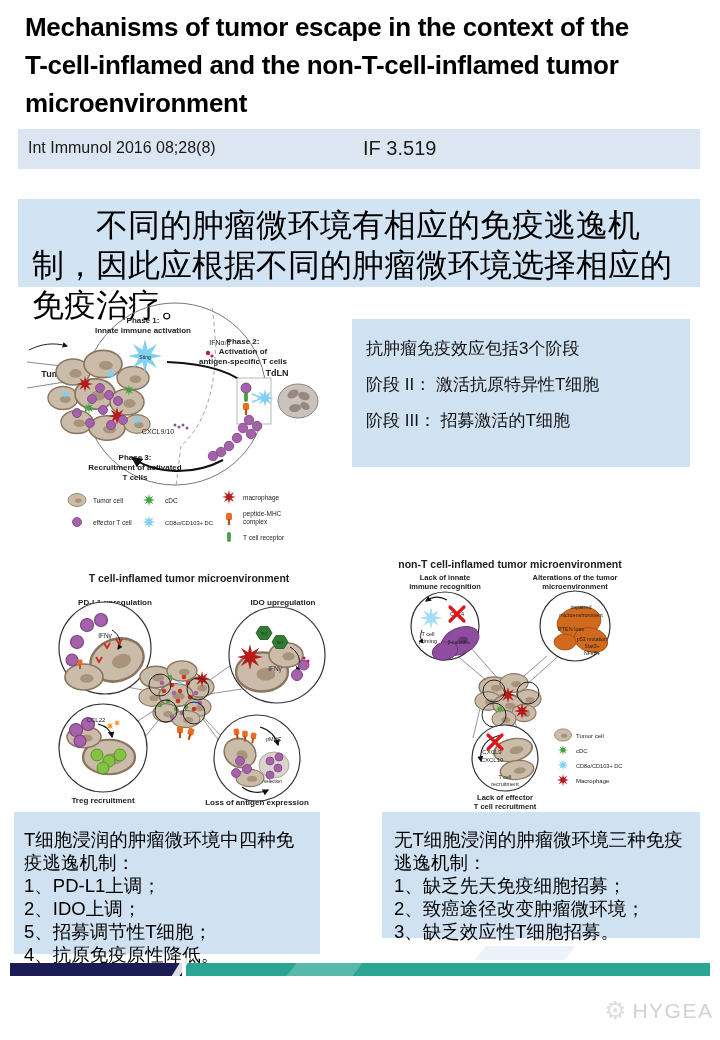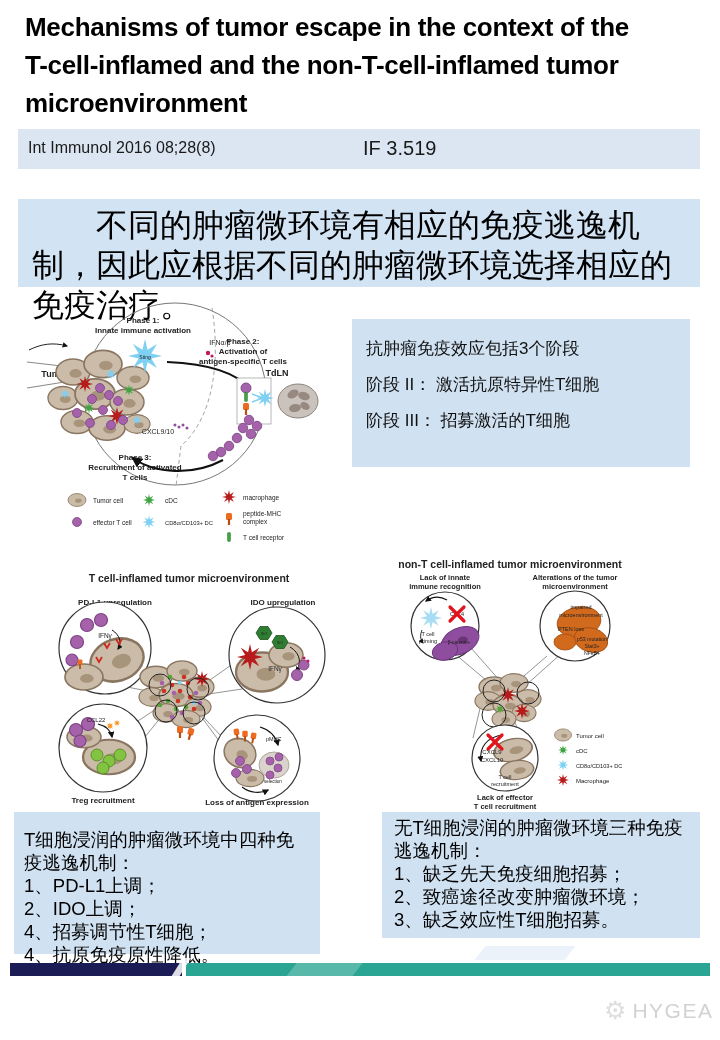--- a/index.html
+++ b/index.html
@@ -15,21 +15,21 @@
          box-sizing:border-box;padding:6px 14px;font-size:32px;line-height:40px;text-indent:2em;color:#000;}
   .stage-box{position:absolute;left:352px;top:319px;width:338px;height:148px;background:#d0e1f1;
          box-sizing:border-box;padding:12px 14px;}
   .stage-box div{font-size:17px;line-height:36px;white-space:nowrap;color:#111;}
   .fig{position:absolute;}
   .fig svg{display:block;width:100%;height:100%;}
   svg text{font-family:"Liberation Sans",sans-serif;fill:#222;}
   .box-bl{position:absolute;left:14px;top:812px;width:306px;height:142px;background:#d0e1f1;
          box-sizing:border-box;padding:16px 10px;font-size:18.5px;line-height:23px;color:#000;}
   .box-br{position:absolute;left:382px;top:812px;width:318px;height:126px;background:#d0e1f1;
-         box-sizing:border-box;padding:4px 12px;font-size:18.5px;line-height:23px;color:#000;}
+         box-sizing:border-box;padding:16px 12px;font-size:18.5px;line-height:23px;color:#000;}
   .bar-navy{position:absolute;left:10px;top:963px;width:172px;height:13px;background:#1b1b55;}
   .bar-teal{position:absolute;left:186px;top:963px;width:524px;height:13px;background:#2aa493;}
   .deco-a{position:absolute;left:176px;top:958px;width:8px;height:22px;background:rgba(255,255,255,0.85);
          transform:skewX(-32deg);}
   .deco-b{position:absolute;left:292px;top:961px;width:66px;height:16px;background:rgba(255,255,255,0.22);
          transform:skewX(-38deg);}
   .deco-c{position:absolute;left:480px;top:946px;width:90px;height:14px;background:rgba(210,226,241,0.45);
          transform:skewX(-38deg);}
   .logo{position:absolute;left:12px;top:992px;font-family:"Liberation Serif",serif;font-weight:bold;
          font-size:30px;color:#1f2f7f;letter-spacing:1px;}
@@ -417,21 +417,21 @@
         <use href="#star8" transform="translate(168,234) scale(0.6)" fill="#b71c1c"></use>
         <text x="181" y="237">Macrophage</text>
       </g>
     </svg>
   </div>
 
   <div class="box-bl">
     <div>T细胞浸润的肿瘤微环境中四种免疫逃逸机制：</div>
     <div>1、PD-L1上调；</div>
     <div>2、IDO上调；</div>
-    <div>4、招募调节性T细胞；</div>
+    <div>5、招募调节性T细胞；</div>
     <div>4、抗原免疫原性降低。</div>
   </div>
 
   <div class="box-br">
     <div>无T细胞浸润的肿瘤微环境三种免疫逃逸机制：</div>
     <div>1、缺乏先天免疫细胞招募；</div>
     <div>2、致癌途径改变肿瘤微环境；</div>
     <div>3、缺乏效应性T细胞招募。</div>
   </div>
 

